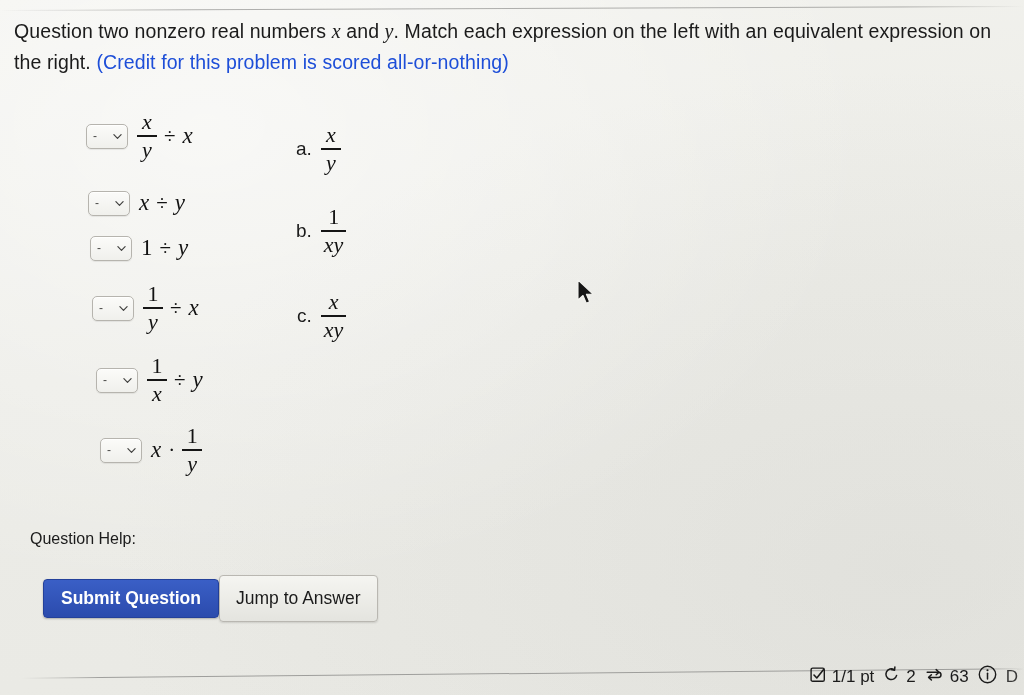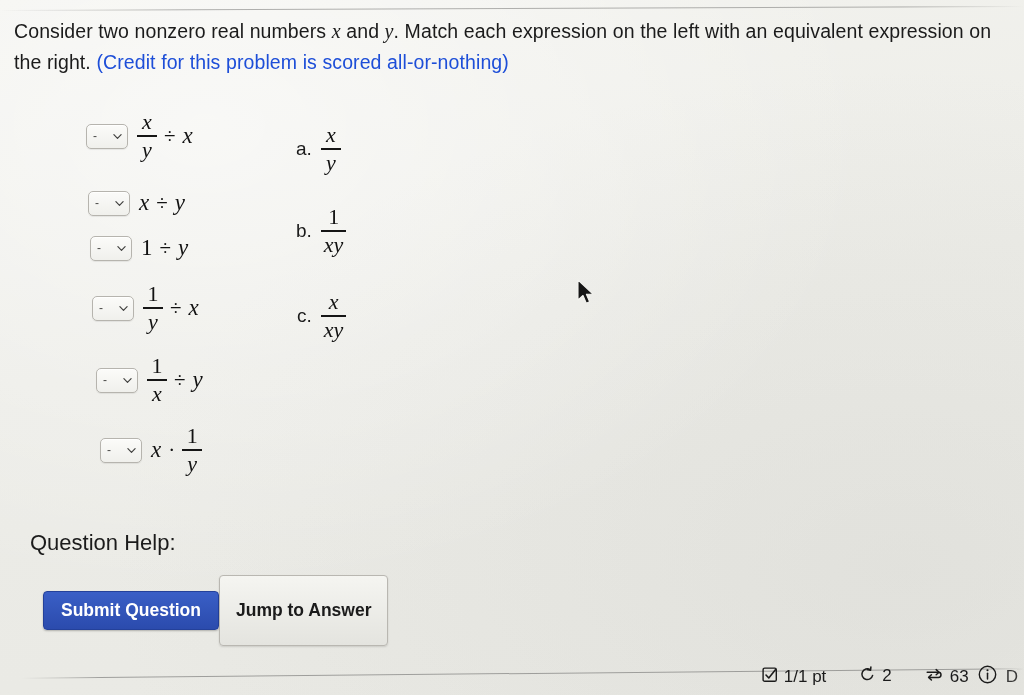--- a/index.html
+++ b/index.html
@@ -76,77 +76,77 @@
   .frac .bar { width:100%; min-width:20px; height:1.6px; background:#151515; margin:1px 0; }
 
   
   .opt-row { position:absolute; display:flex; align-items:center; gap:9px; }
   .opt-label { font-size:19px; color:#1b1b1b; font-family:"Liberation Sans", sans-serif; }
 
   
   .cursor { position:absolute; left:576px; top:279px; width:22px; height:30px; pointer-events:none; }
 
   
-  .help-line { position:absolute; left:30px; top:530px; display:flex; align-items:center; gap:11px; font-size:22px; }
+  .help-line { position:absolute; left:30px; top:530px; display:flex; align-items:center; gap:11px; font-size:16px; }
   .help-label { color:#1b1b1b; }
   .msg-link { display:inline-flex; align-items:center; gap:8px; color:#232323; cursor:pointer; }
   .env-icon { width:18px; height:14px; display:block; }
 
   .btn-row { position:absolute; left:43px; top:575px; display:flex; align-items:center; }
   .btn {
     font-family:"Liberation Sans", sans-serif;
     font-size:17.5px; font-weight:bold;
     border-radius:4px; cursor:pointer;
     display:inline-flex; align-items:center; justify-content:center;
   }
   .btn-submit {
     background:linear-gradient(180deg,#3a5fc6 0%,#2b4bad 100%);
     color:#ffffff; border:1px solid #24419a;
     padding:8px 17px;
     box-shadow:0 1px 2px rgba(0,0,0,.25);
   }
   .btn-jump {
     background:linear-gradient(180deg,#f5f5f1 0%,#e4e4df 100%);
     color:#1b1b1b; border:1px solid #b9b7b1;
-    padding:24px 16px; font-weight:bold;
+    padding:12px 16px; font-weight:normal;
     box-shadow:0 1px 2px rgba(0,0,0,.13);
   }
 
   
   .foot-rule {
     position:absolute; left:22px; top:673px; width:1002px; height:1px;
     background:linear-gradient(90deg, rgba(150,150,148,0) 0%, rgba(140,140,138,.8) 8%, rgba(140,140,138,.8) 96%, rgba(150,150,148,0) 100%);
     transform:rotate(-0.55deg);
   }
   .status-bar {
     position:absolute; right:6px; top:665px;
     display:flex; align-items:center; gap:9px;
     font-size:17px; color:#1b1b1b;
   }
   .status-bar .sb-ico { display:block; }
-  .sb-group { display:flex; align-items:flex-start; gap:6px;margin-left:24px; }
+  .sb-group { display:flex; align-items:center; gap:6px; }
   .sb-cut { opacity:.85; }
 
   .ghost-bottom {
     position:absolute; left:120px; top:682px;
     font-size:17px; color:#b9b7b2; letter-spacing:2px;
     opacity:.55;
   }
 </style>
 </head>
 <body>
 
 <div class="page-tint"></div>
 
 <div class="content">
 
   <div class="top-rule"></div>
 
   <div class="prompt">
-    <span>Consider two nonzero real numbers </span><span class="mvar">x</span><span> and </span><span class="mvar">y</span><span>. Match each expression on the left with an equivalent expression on the right. </span><span class="credit">(Credit for this problem is scored all-or-nothing)</span>
+    <span>Question two nonzero real numbers </span><span class="mvar">x</span><span> and </span><span class="mvar">y</span><span>. Match each expression on the left with an equivalent expression on the right. </span><span class="credit">(Credit for this problem is scored all-or-nothing)</span>
   </div>
 
   <div class="match-area">
 
     <div class="left-col">
 
       <div class="match-row" style="top:16px;left:0;">
         <div class="mini-select">
           <span class="sel-val">-</span>
           <span class="chev">

